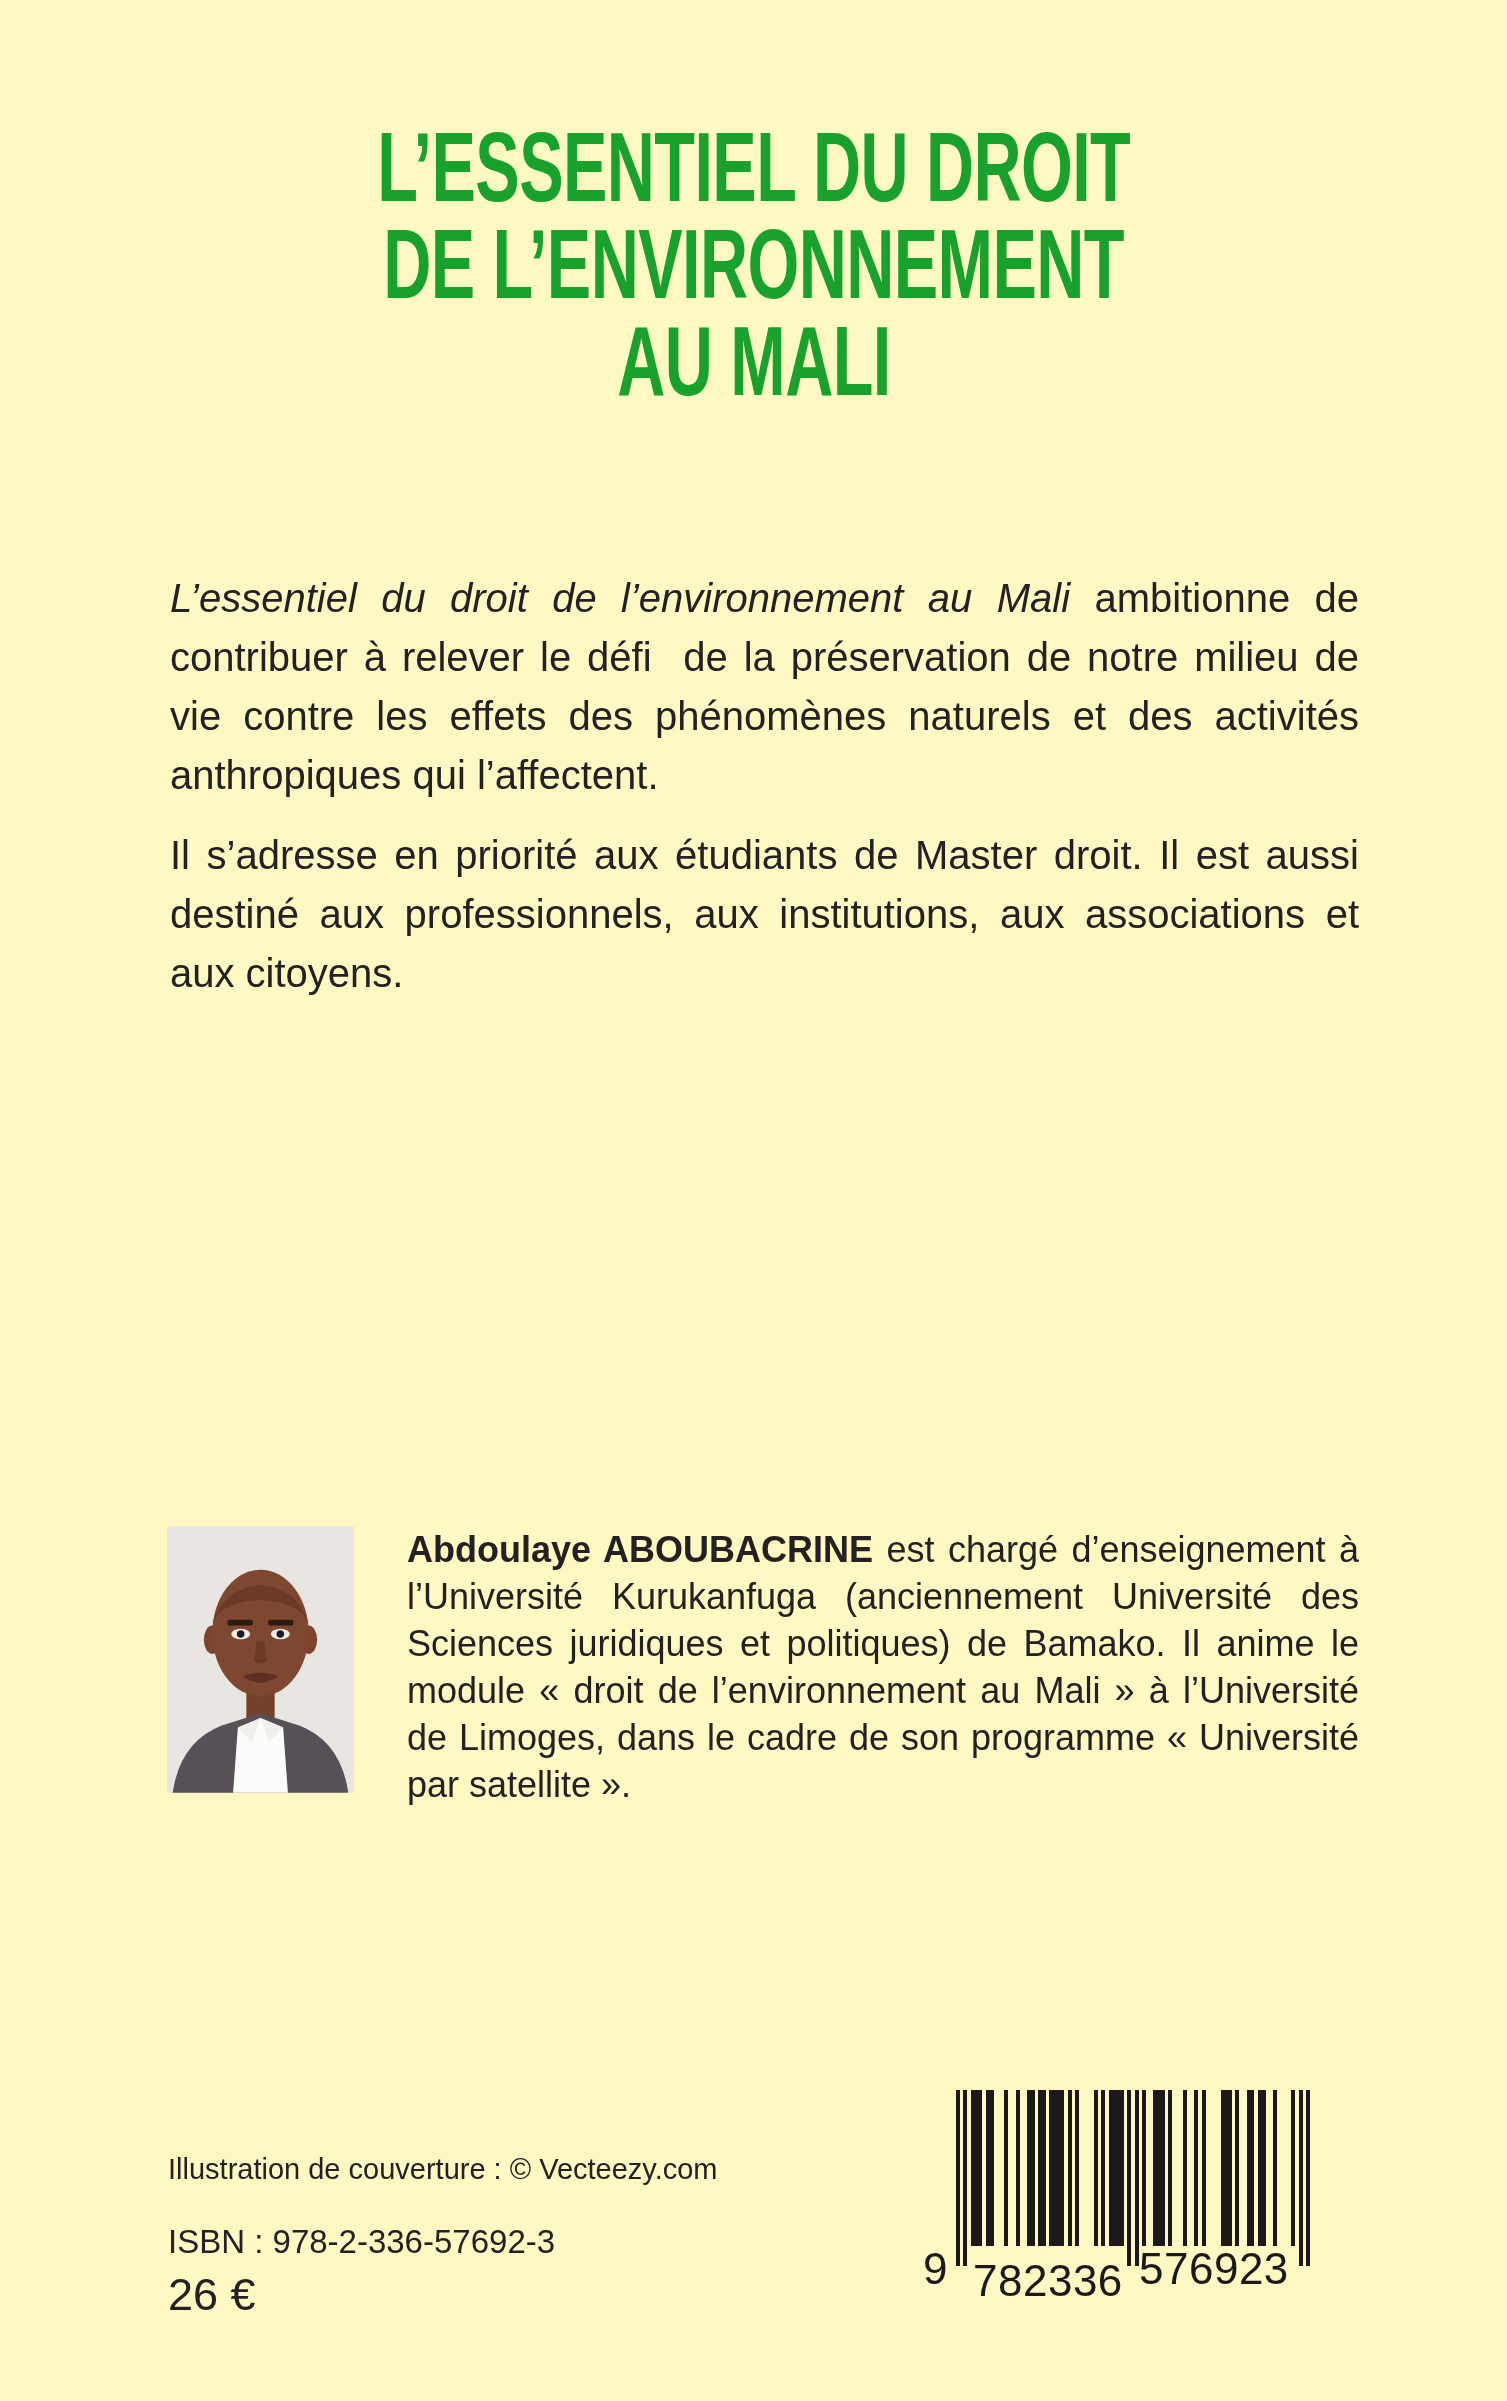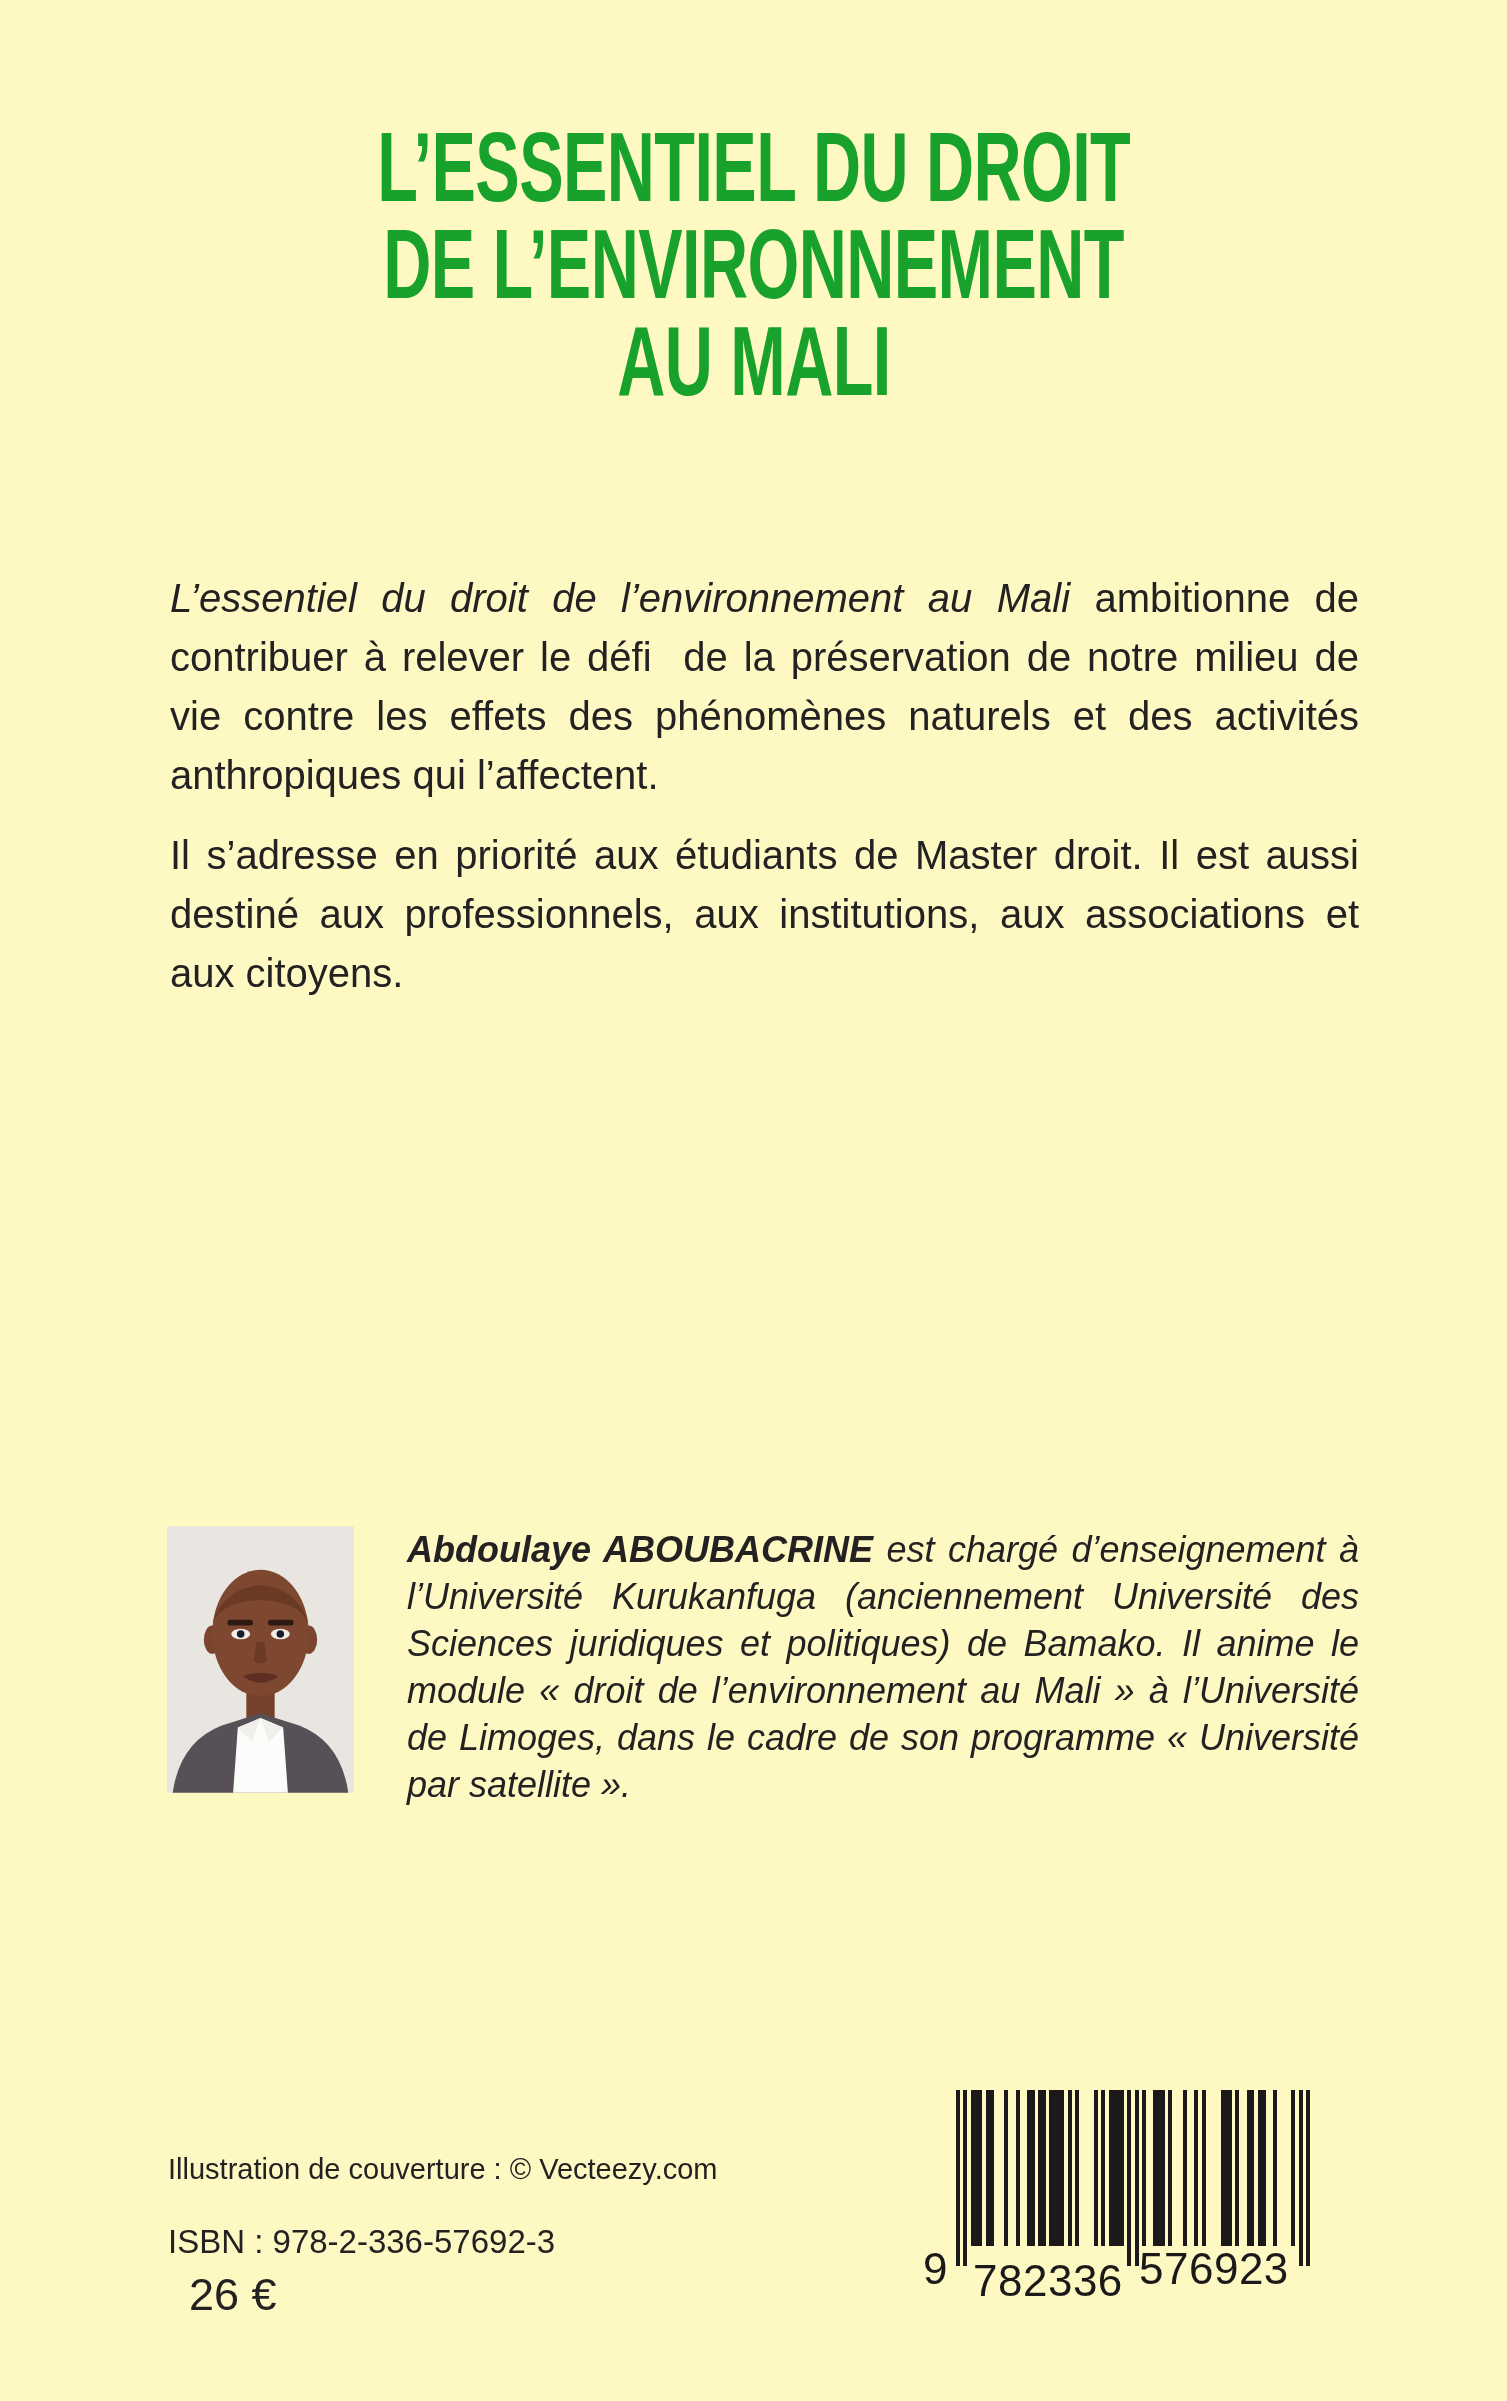--- a/index.html
+++ b/index.html
@@ -22,27 +22,27 @@
     position:absolute; left:170px; top:569px; width:1189px;
     font-size:40px; line-height:59px; text-align:justify;
   }
   .synopsis p { margin:0 0 21px 0; }
   .it { font-style:italic; }
   
   .photo { position:absolute; left:167px; top:1526px; width:187px; height:267px; }
   .photo svg { display:block; width:100%; height:100%; }
   .bio {
     position:absolute; left:407px; top:1526px; width:952px;
-    font-size:36px; line-height:47px; font-style:italic; text-align:justify;
+    font-size:36px; line-height:47px; text-align:justify;
   }
   .bio .name { font-weight:bold; }
   
   .credit { position:absolute; left:168px; top:2150px; font-size:29px; line-height:38px; }
   .isbn   { position:absolute; left:168px; top:2221px; font-size:33px; line-height:42px; }
-  .price  { position:absolute; left:168px; top:2267px; font-size:45px; line-height:55px;margin-left:21px; }
+  .price  { position:absolute; left:168px; top:2267px; font-size:45px; line-height:55px; }
   
   .barcode { position:absolute; left:923px; top:2090px; width:390px; height:203px; }
   .bars { position:absolute; left:33px; top:0; width:354px; height:176px; }
   .bar  { position:absolute; top:0; background:#1c191a; }
   .bdigit { position:absolute; font-size:44px; line-height:44px; color:#1c191a;
             font-family:"Liberation Sans", sans-serif; }
   .bd-lead  { left:0px;   top:157px; }
   .bd-left  { left:50px;  top:157px; letter-spacing:0.5px;margin-top:12px; }
   .bd-right { left:216px; top:157px; letter-spacing:0.5px; }
 </style>

